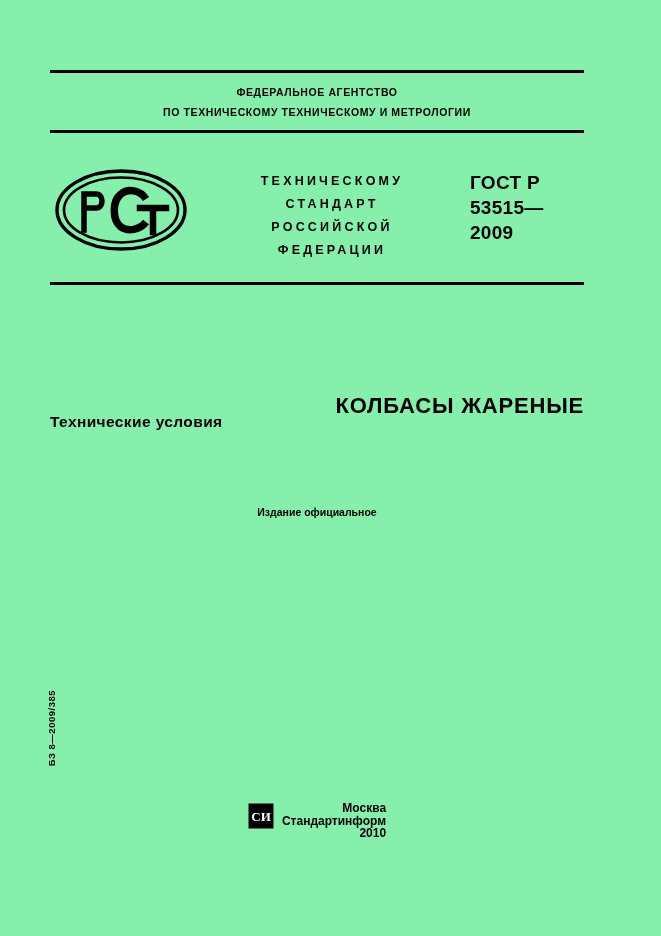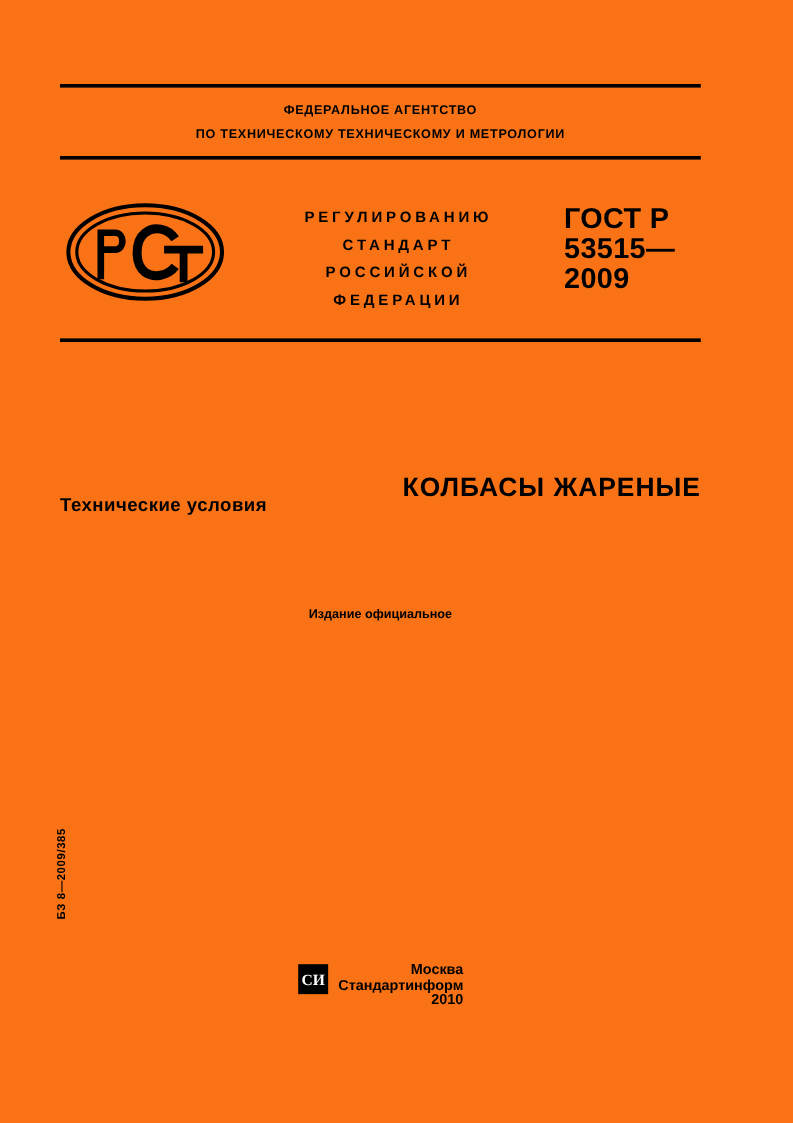--- a/index.html
+++ b/index.html
@@ -11,21 +11,21 @@
     width: 661px;
     height: 936px;
     font-family: "Liberation Sans", sans-serif;
     color: #000000;
     position: relative;
     overflow: hidden;
   }
   .page {
     position: absolute;
     inset: 0;
-    background: #f97316;
+    background: #86efac;
     padding-left: 22px;
   }
 
   
   .rule-top {
     position: absolute;
     left: 50px;
     top: 70px;
     width: 534px;
     height: 3px;
@@ -81,21 +81,21 @@
     line-height: 23px;
   }
 
   
   .gost {
     position: absolute;
     left: 470px;
     top: 170px;
     width: 160px;
     text-align: left;
-    font-size: 24px;
+    font-size: 19px;
     font-weight: bold;
     line-height: 25px;
     letter-spacing: 0.3px;
   }
 
   .rule-bottom {
     position: absolute;
     left: 50px;
     top: 282px;
     width: 534px;
@@ -195,21 +195,21 @@
 
       <path d="M30 26 L30 62 M30 26 L42 26 C50 26 50 40 42 40 L30 40" fill="none" stroke="#000" stroke-width="5.5" stroke-linecap="square"></path>
 
       <path d="M92 31 C86 22 74 20 67 26 C58 33 58 52 67 59 C74 64 86 62 92 54" fill="none" stroke="#000" stroke-width="7.5" stroke-linecap="butt"></path>
 
       <path d="M86 40 L112 40 M99 40 L99 64" fill="none" stroke="#000" stroke-width="6.5" stroke-linecap="square"></path>
     </svg>
   </div>
 
   <div class="std-title">
-    <div>РЕГУЛИРОВАНИЮ</div>
+    <div>ТЕХНИЧЕСКОМУ</div>
     <div>СТАНДАРТ</div>
     <div>РОССИЙСКОЙ</div>
     <div>ФЕДЕРАЦИИ</div>
   </div>
 
   <div class="gost">
     <div>ГОСТ Р</div>
     <div>53515—</div>
     <div>2009</div>
   </div>

